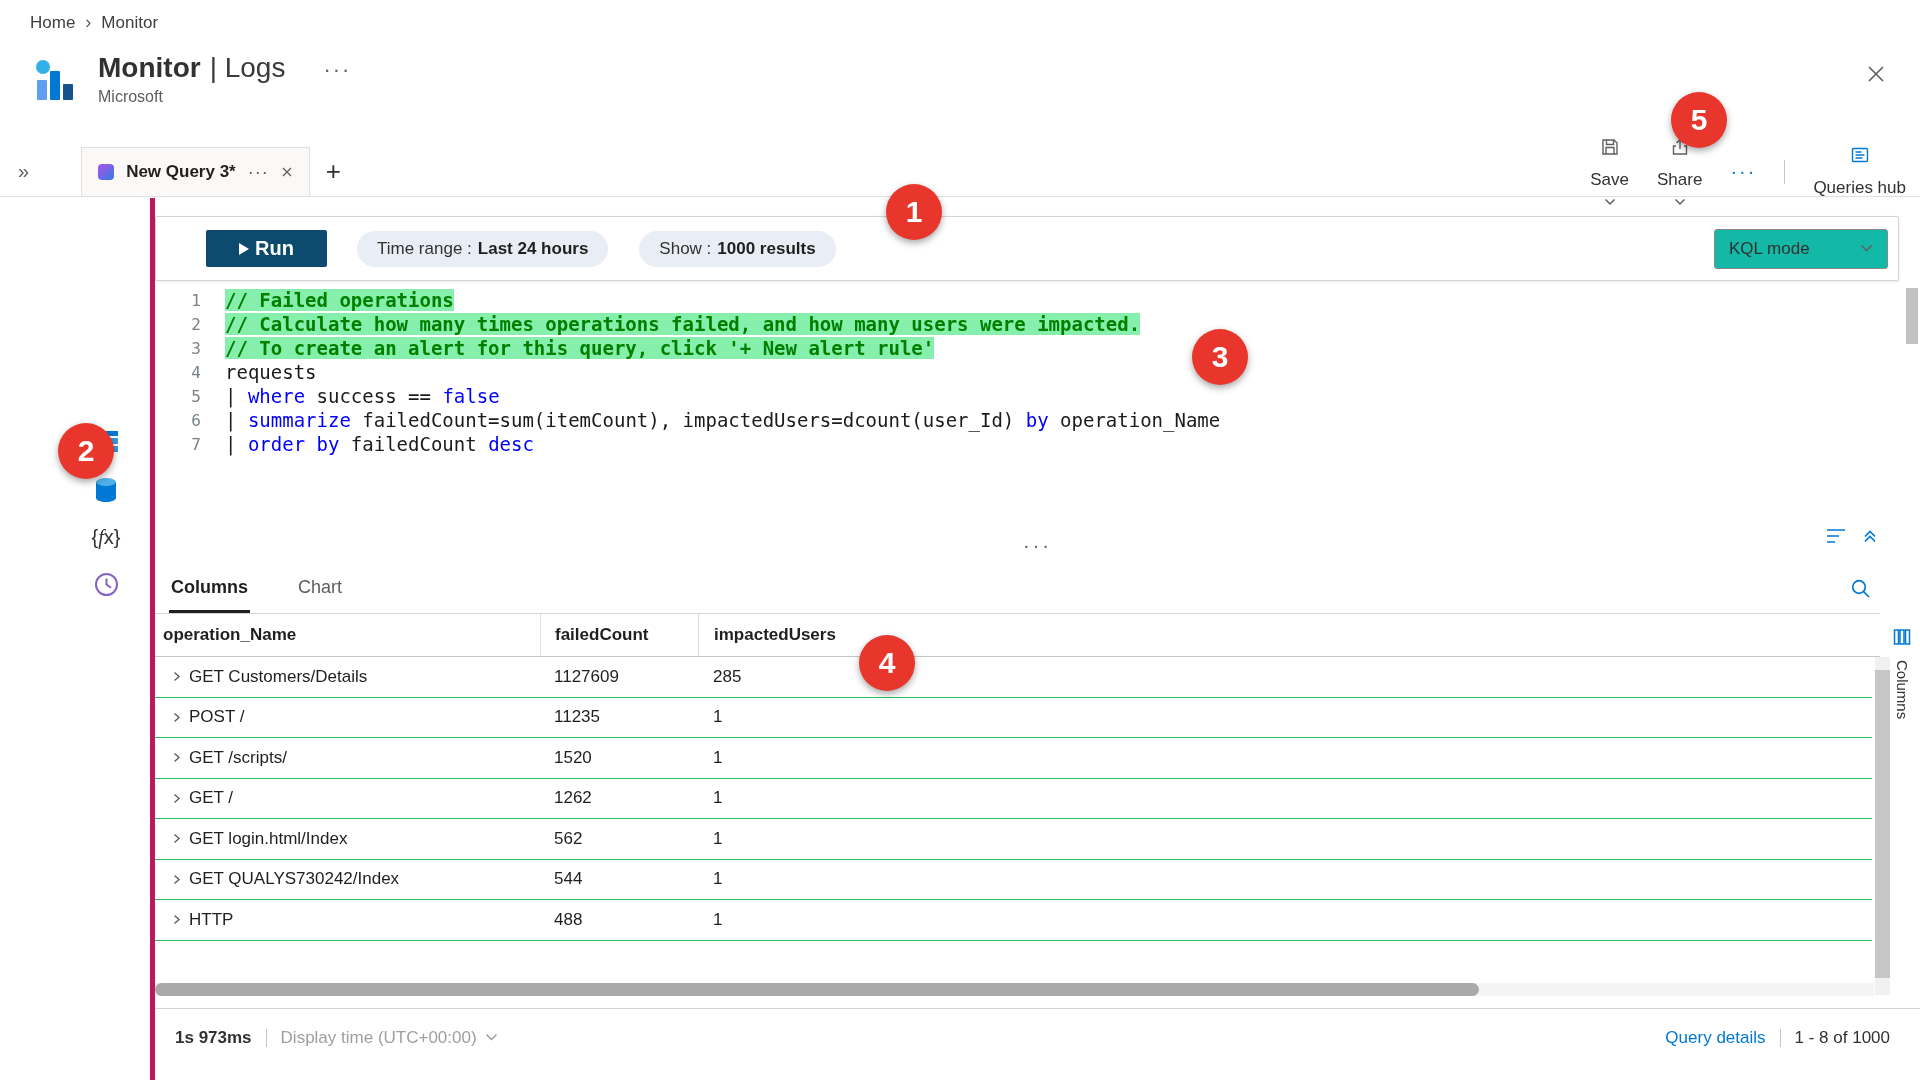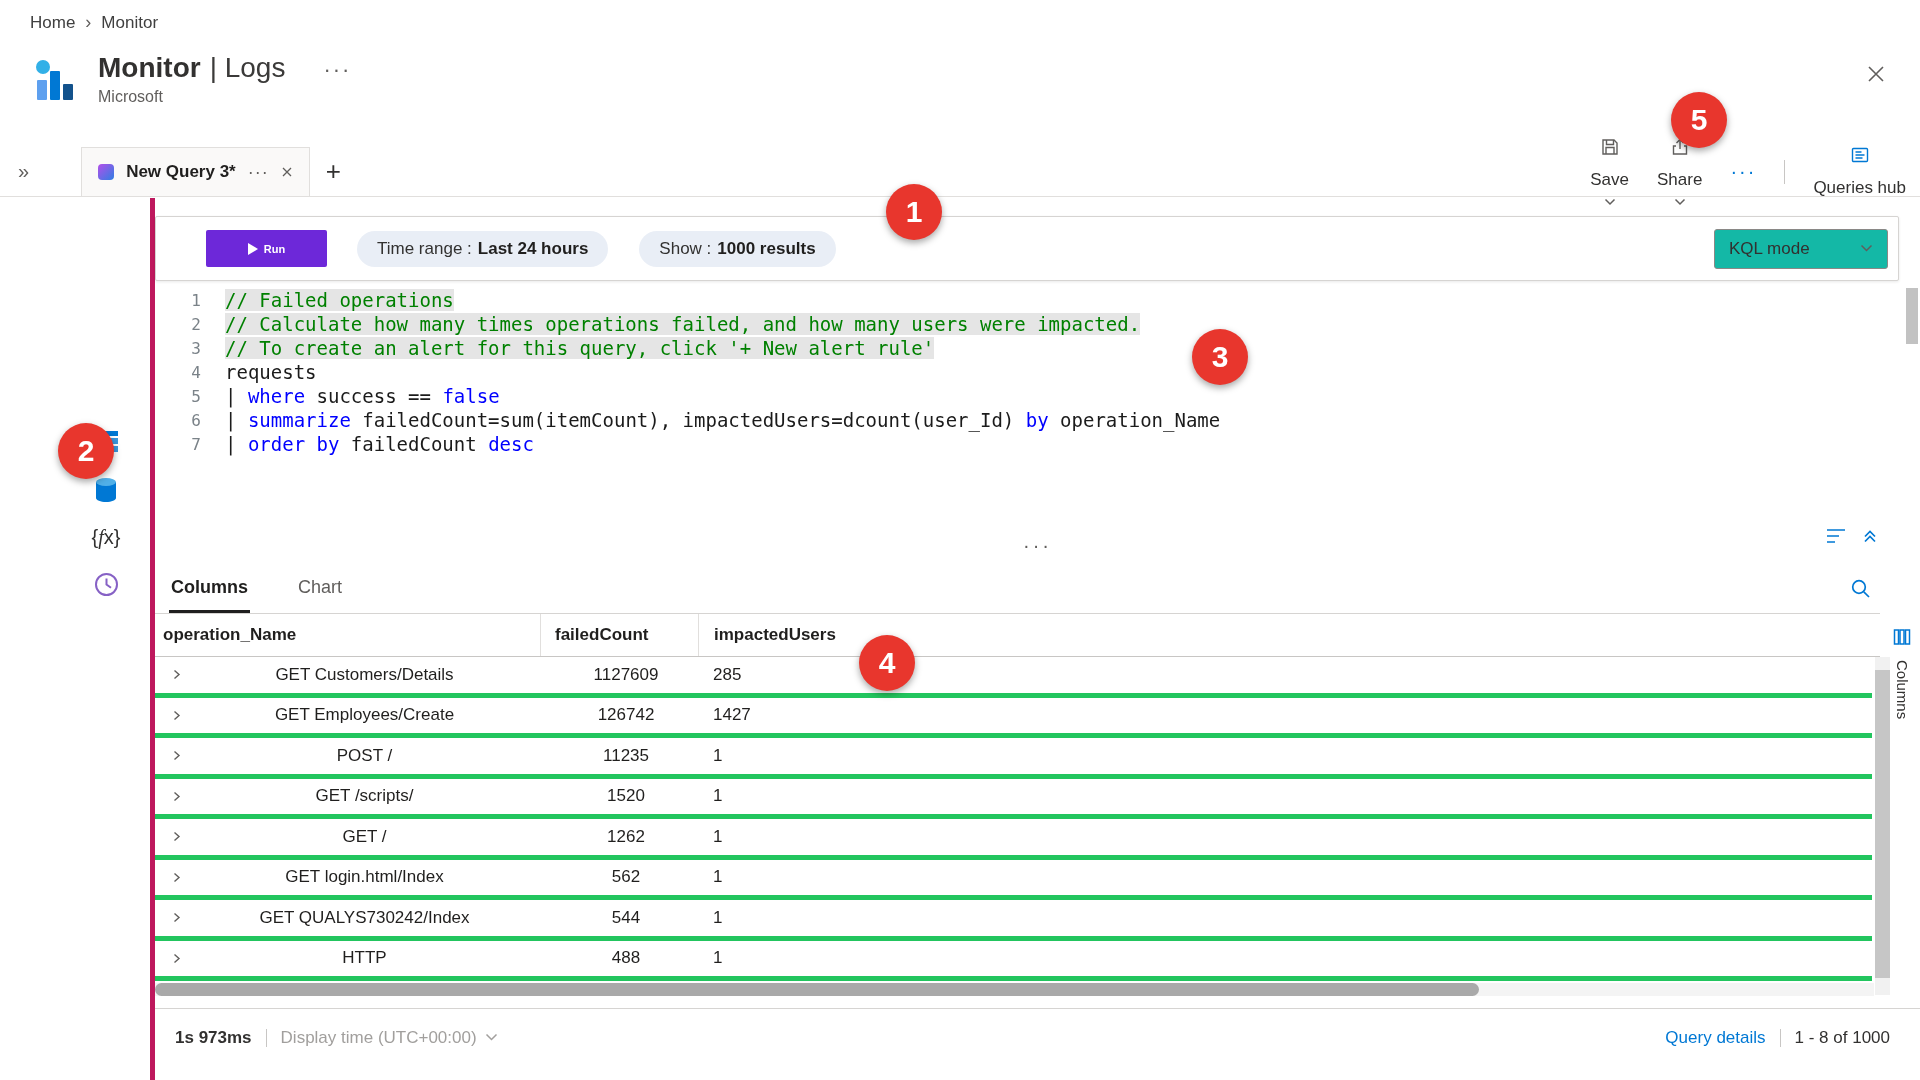--- a/index.html
+++ b/index.html
@@ -51,42 +51,42 @@
                justify-content:center; cursor:pointer; }
   .rail-icon.r1 { top:228px; } .rail-icon.r2 { top:276px; } .rail-icon.r3 { top:323px; } .rail-icon.r4 { top:370px; }
   .fx { font-size:20px; color:#323130; }
   .fx i { font-family:"Liberation Serif", serif; }
 
   
   .toolbar-card { position:absolute; left:155px; top:216px; width:1744px; height:65px;
                   border:1px solid #d6d4d2; border-radius:2px; box-shadow:0 1px 3px rgba(0,0,0,.09);
                   display:flex; align-items:center; padding:0 10px 0 50px; background:#fff; }
   .run-btn { display:flex; align-items:center; justify-content:center; gap:6px; width:121px; height:37px;
-             background:#6d28d9; color:#fff; border:none; border-radius:2px; font-size:11px; font-weight:600;
+             background:#0c4a6e; color:#fff; border:none; border-radius:2px; font-size:20px; font-weight:600;
              font-family:"Liberation Sans", sans-serif; cursor:pointer; }
   .play-icon { width:0; height:0; border-left:10px solid #fff; border-top:6px solid transparent;
                border-bottom:6px solid transparent; }
   .pill { display:flex; align-items:center; gap:6px; height:36px; padding:0 20px; border-radius:18px;
           background:#e9eef6; font-size:17px; cursor:pointer; }
   .pill.time { margin-left:30px; } .pill.show { margin-left:31px; }
   .pill-label { color:#323130; }
   .pill-value { color:#201f1e; font-weight:700; }
   .kql-dropdown { margin-left:auto; width:174px; height:40px; border:1px solid #8a8886; border-radius:3px;
                   display:flex; align-items:center; padding:0 14px; font-size:17px; color:#323130;
                   justify-content:space-between; cursor:pointer; background:#14b8a6; }
 
   
   .editor { position:absolute; left:155px; top:288px; right:0; height:256px; }
   .code-line { display:flex; height:24px; align-items:center; font-family:"DejaVu Sans Mono", monospace;
                font-size:19px; }
   .line-num { width:46px; text-align:right; color:#7a8288; font-size:16px;
               font-family:"DejaVu Sans Mono", monospace; }
   .code-text { margin-left:24px; white-space:pre; color:#1b1b1b; }
   .tok-comment { color:#008000; }
-  .tok-hl { background:#e5e5e5; }
+  .tok-hl { background:#86efac;font-weight:bold; }
   .tok-keyword { color:#0000ff; }
   .tok-plain { color:#1b1b1b; }
   .editor-vscroll { position:absolute; right:2px; top:0; width:12px; height:250px; }
   .editor-vscroll .thumb { width:100%; height:56px; background:#c2c2c2; }
   .editor-icons { position:absolute; right:42px; bottom:-4px; display:flex; gap:16px; align-items:center; }
   .splitter { position:absolute; left:155px; right:0; top:538px; text-align:center; color:#605e5c;
               font-size:20px; letter-spacing:3px; cursor:row-resize; height:18px; line-height:14px; }
 
   
   .results-tabs { position:absolute; left:155px; right:40px; top:566px; height:48px;
@@ -97,22 +97,22 @@
   .search-icon { margin-left:auto; margin-bottom:9px; margin-right:8px; cursor:pointer; }
 
   .thead { position:absolute; left:155px; right:40px; top:614px; height:43px; border-bottom:1px solid #c8c6c4;
            display:flex; align-items:stretch; font-size:17px; font-weight:600; color:#201f1e; }
   .thead span { display:flex; align-items:center; }
   .h-name { width:385px; padding-left:8px; }
   .h-num  { width:158px; padding-left:14px; border-left:1px solid #e1dfdd; }
   .h-imp  { padding-left:15px; border-left:1px solid #e1dfdd; }
 
   .tbody { position:absolute; left:155px; right:48px; top:657px; }
-  .trow { display:flex; align-items:center; height:40.5px; border-bottom:5px solid #22c55e; font-size:17px;
-          color:#201f1e; cursor:pointer;text-align:center; }
+  .trow { display:flex; align-items:center; height:40.5px; border-bottom:1px solid #22c55e; font-size:17px;
+          color:#201f1e; cursor:pointer; }
   .c-chev { width:34px; padding-left:16px; display:flex; align-items:center; }
   .c-name { width:351px; }
   .c-num  { width:158px; padding-left:14px; }
   .c-imp  { padding-left:15px; }
 
   .table-vscroll { position:absolute; right:30px; top:657px; width:15px; height:338px; background:#f1f1f1; }
   .table-vscroll .thumb { margin-top:13px; width:100%; height:308px; background:#c6c6c6; }
   .table-hscroll { position:absolute; left:155px; right:46px; top:983px; height:13px; background:#f4f4f4; }
   .table-hscroll .thumb { width:77%; height:13px; background:#a9a9a9; border-radius:7px; }
 
@@ -356,30 +356,20 @@
       <span class="c-name">GET Customers/Details</span>
       <span class="c-num">1127609</span>
       <span class="c-imp">285</span>
     </div>
     <div class="trow">
       <span class="c-chev">
         <svg width="11" height="11" viewBox="0 0 11 11" fill="none" stroke="#605e5c" stroke-width="1.4">
           <path d="M3.5 1.5 L8 5.5 L3.5 9.5"></path>
         </svg>
       </span>
-      <span class="c-name">GET Employees/Create</span>
-      <span class="c-num">126742</span>
-      <span class="c-imp">1427</span>
-    </div>
-    <div class="trow">
-      <span class="c-chev">
-        <svg width="11" height="11" viewBox="0 0 11 11" fill="none" stroke="#605e5c" stroke-width="1.4">
-          <path d="M3.5 1.5 L8 5.5 L3.5 9.5"></path>
-        </svg>
-      </span>
       <span class="c-name">POST /</span>
       <span class="c-num">11235</span>
       <span class="c-imp">1</span>
     </div>
     <div class="trow">
       <span class="c-chev">
         <svg width="11" height="11" viewBox="0 0 11 11" fill="none" stroke="#605e5c" stroke-width="1.4">
           <path d="M3.5 1.5 L8 5.5 L3.5 9.5"></path>
         </svg>
       </span>

